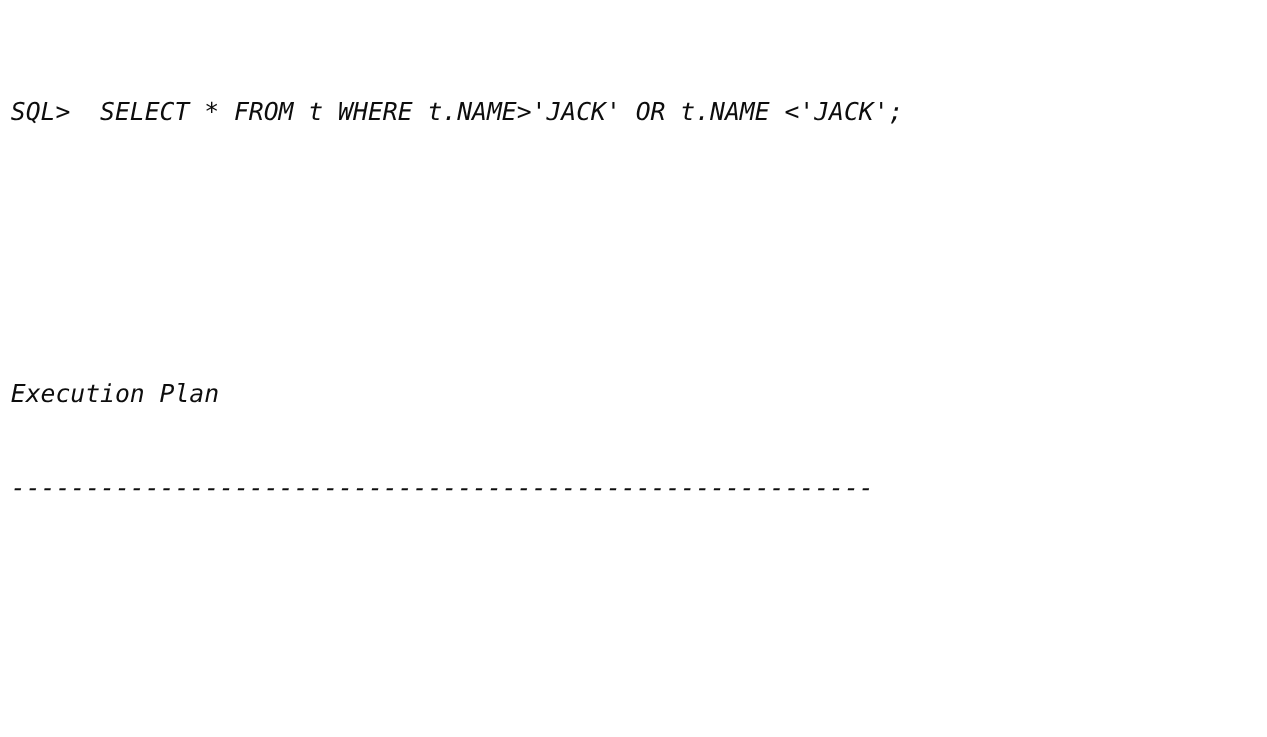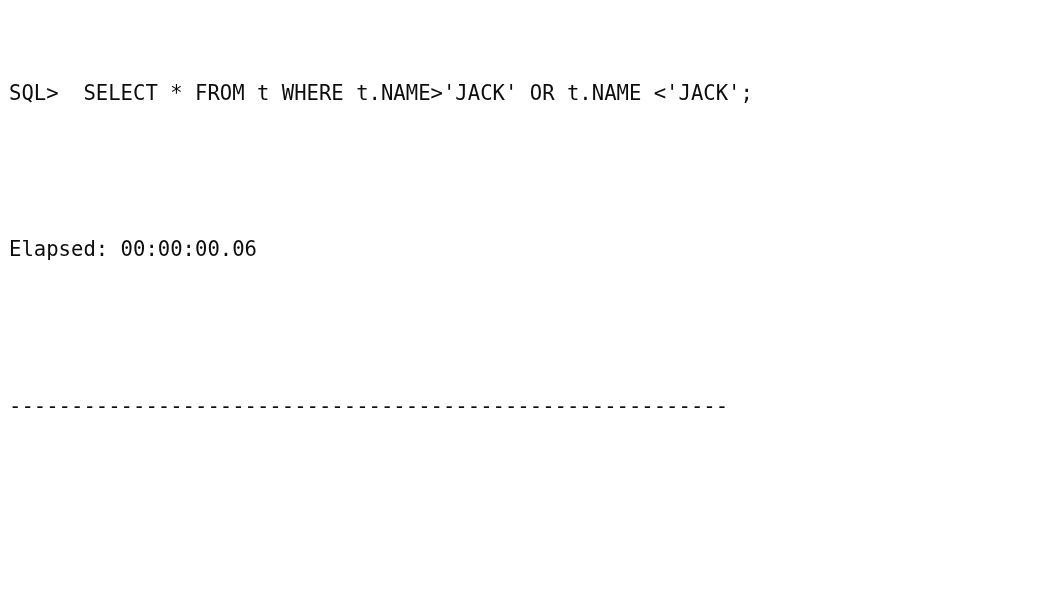--- a/index.html
+++ b/index.html
@@ -15,20 +15,21 @@
     font-family: "DejaVu Sans Mono", "Liberation Mono", monospace;
   }
   #terminal {
     position: relative;
     width: 876px;
     height: 614px;
     background: #ffffff;
     color: #111111;
     padding: 0;
     box-sizing: border-box;
+    font-style: italic;
   }
   .console {
     position: absolute;
     left: 9px;
     top: 2px;
     right: 0;
     font-family: "DejaVu Sans Mono", "Liberation Mono", monospace;
     font-size: 20.6px;
     line-height: 26.05px;
     letter-spacing: 0px;
@@ -49,22 +50,22 @@
   }
 </style>
 </head>
 <body>
 
 <div id="terminal">
   <div class="console">
 
     <span class="line">SQL&gt;  SELECT * FROM t WHERE t.NAME&gt;'JACK' OR t.NAME &lt;'JACK';</span>
     <span class="blank"></span>
-    <span class="line">Elapsed: 00:00:00.06</span>
     <span class="blank"></span>
+    <span class="line">Execution Plan</span>
     <span class="line">----------------------------------------------------------</span>
     
     
     
     
     
     
     
     
     

